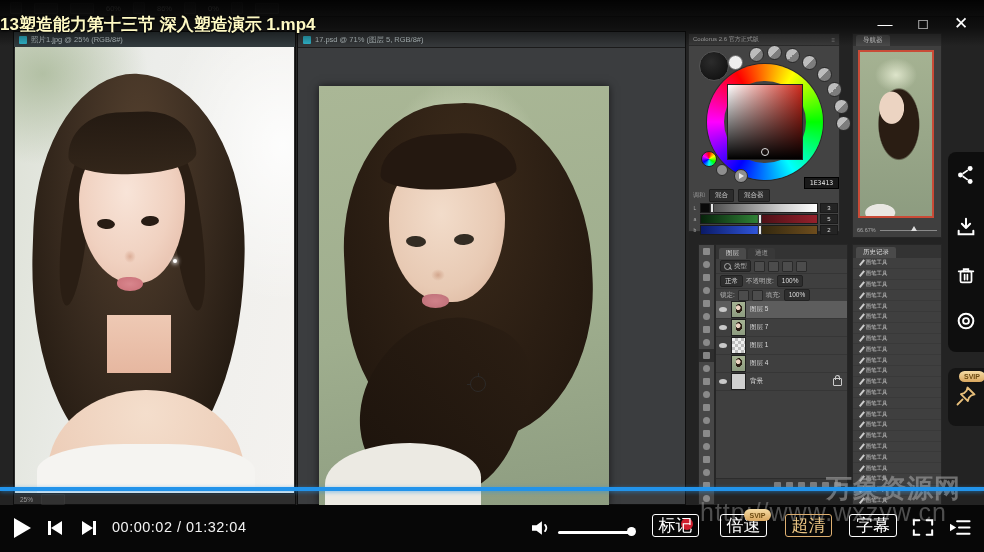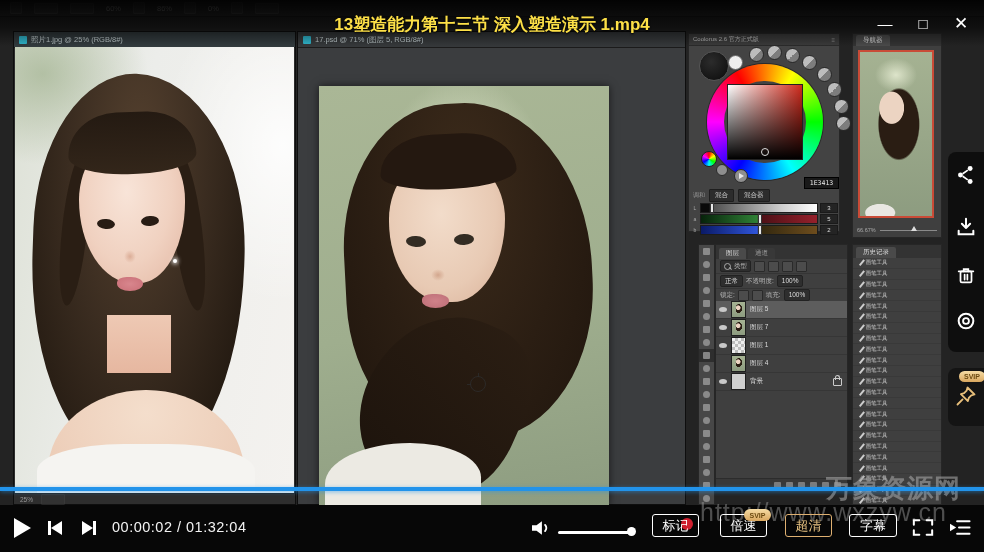--- a/index.html
+++ b/index.html
@@ -198,22 +198,22 @@
   #history-panel{position:absolute;left:852px;top:244px;width:90px;height:261px;background:#3f3f3f;
                  border:1px solid #262626;box-sizing:border-box;overflow:hidden;}
   .h-tab{height:13px;display:flex;align-items:flex-end;background:#333;padding-left:3px;}
   .h-row{display:flex;align-items:center;gap:3px;height:9.8px;padding-left:8px;border-bottom:1px solid #393939;}
   .h-ico{width:1.5px;height:7px;background:#ccc;transform:rotate(40deg);flex:none;}
   .h-label{font-size:5.5px;color:#c9c9c9;white-space:nowrap;}
 
   
   #title-overlay{position:absolute;left:0;top:0;width:100%;height:46px;z-index:20;
                  background:linear-gradient(rgba(0,0,0,.92) 0%,rgba(0,0,0,.55) 60%,rgba(0,0,0,0) 100%);}
-  #video-title{position:absolute;left:0;top:13px;width:100%;text-align:center;font-size:17px;font-weight:bold;
-               color:#fde047;text-shadow:0 1px 2px #000;z-index:21;}
+  #video-title{position:absolute;left:0;top:13px;width:100%;text-align:left;font-size:17px;font-weight:bold;
+               color:#fef9c3;text-shadow:0 1px 2px #000;z-index:21;}
   .win-btns{position:absolute;right:4px;top:10px;display:flex;z-index:22;}
   .win-btn{width:38px;height:26px;display:flex;align-items:center;justify-content:center;
            color:#fff;font-size:15px;cursor:default;}
   .win-btn.close{font-size:17px;}
 
   
   #side-strip{position:absolute;left:948px;top:152px;width:36px;height:200px;z-index:25;
               background:rgba(14,14,14,.95);border-radius:8px 0 0 8px;}
   .side-ico{position:absolute;left:50%;transform:translateX(-50%);width:22px;height:22px;}
   #pin-tile{position:absolute;left:948px;top:368px;width:36px;height:58px;z-index:25;
@@ -241,21 +241,21 @@
   .skip{display:flex;align-items:center;top:16px;}
   #skip-prev{left:48px;} #skip-next{left:82px;}
   .sk-bar{width:3px;height:14px;background:#fff;}
   .sk-tri-l{width:0;height:0;border-right:11px solid #fff;border-top:7px solid transparent;border-bottom:7px solid transparent;}
   .sk-tri-r{width:0;height:0;border-left:11px solid #fff;border-top:7px solid transparent;border-bottom:7px solid transparent;}
   #time-display{left:112px;top:14px;font-size:14.5px;color:#f2f2f2;letter-spacing:.5px;}
   #vol-icon{left:530px;top:14px;width:22px;height:18px;}
   #vol-line{left:558px;top:26px;width:74px;height:2.5px;background:#fff;border-radius:2px;}
   #vol-knob{left:627px;top:22px;width:9px;height:9px;border-radius:50%;background:#fff;}
   .ctl-btn{position:absolute;top:9px;height:23px;box-sizing:border-box;border:1.5px solid #fff;border-radius:3px;
-           background:transparent;color:#fff;font-size:13px;display:flex;align-items:center;justify-content:center;
+           background:transparent;color:#fff;font-size:17px;display:flex;align-items:center;justify-content:center;
            padding:0;font-family:inherit;}
   #btn-mark{left:652px;width:47px;}
   #btn-speed{left:720px;width:47px;}
   #btn-quality{left:785px;width:47px;border-color:#dfb071;color:#ecc684;}
   #btn-subtitle{left:849px;width:48px;}
   .btn-lbl{position:relative;z-index:2;}
   .red-dot{position:absolute;right:5px;top:3px;width:12px;height:12px;border-radius:50%;background:#cf1f2e;z-index:1;}
   #speed-svip{left:744px;top:4px;width:27px;height:12px;z-index:46;}
   #fs-icon{left:912px;top:13px;width:22px;height:19px;}
   #pl-icon{left:948px;top:13px;width:24px;height:19px;}

